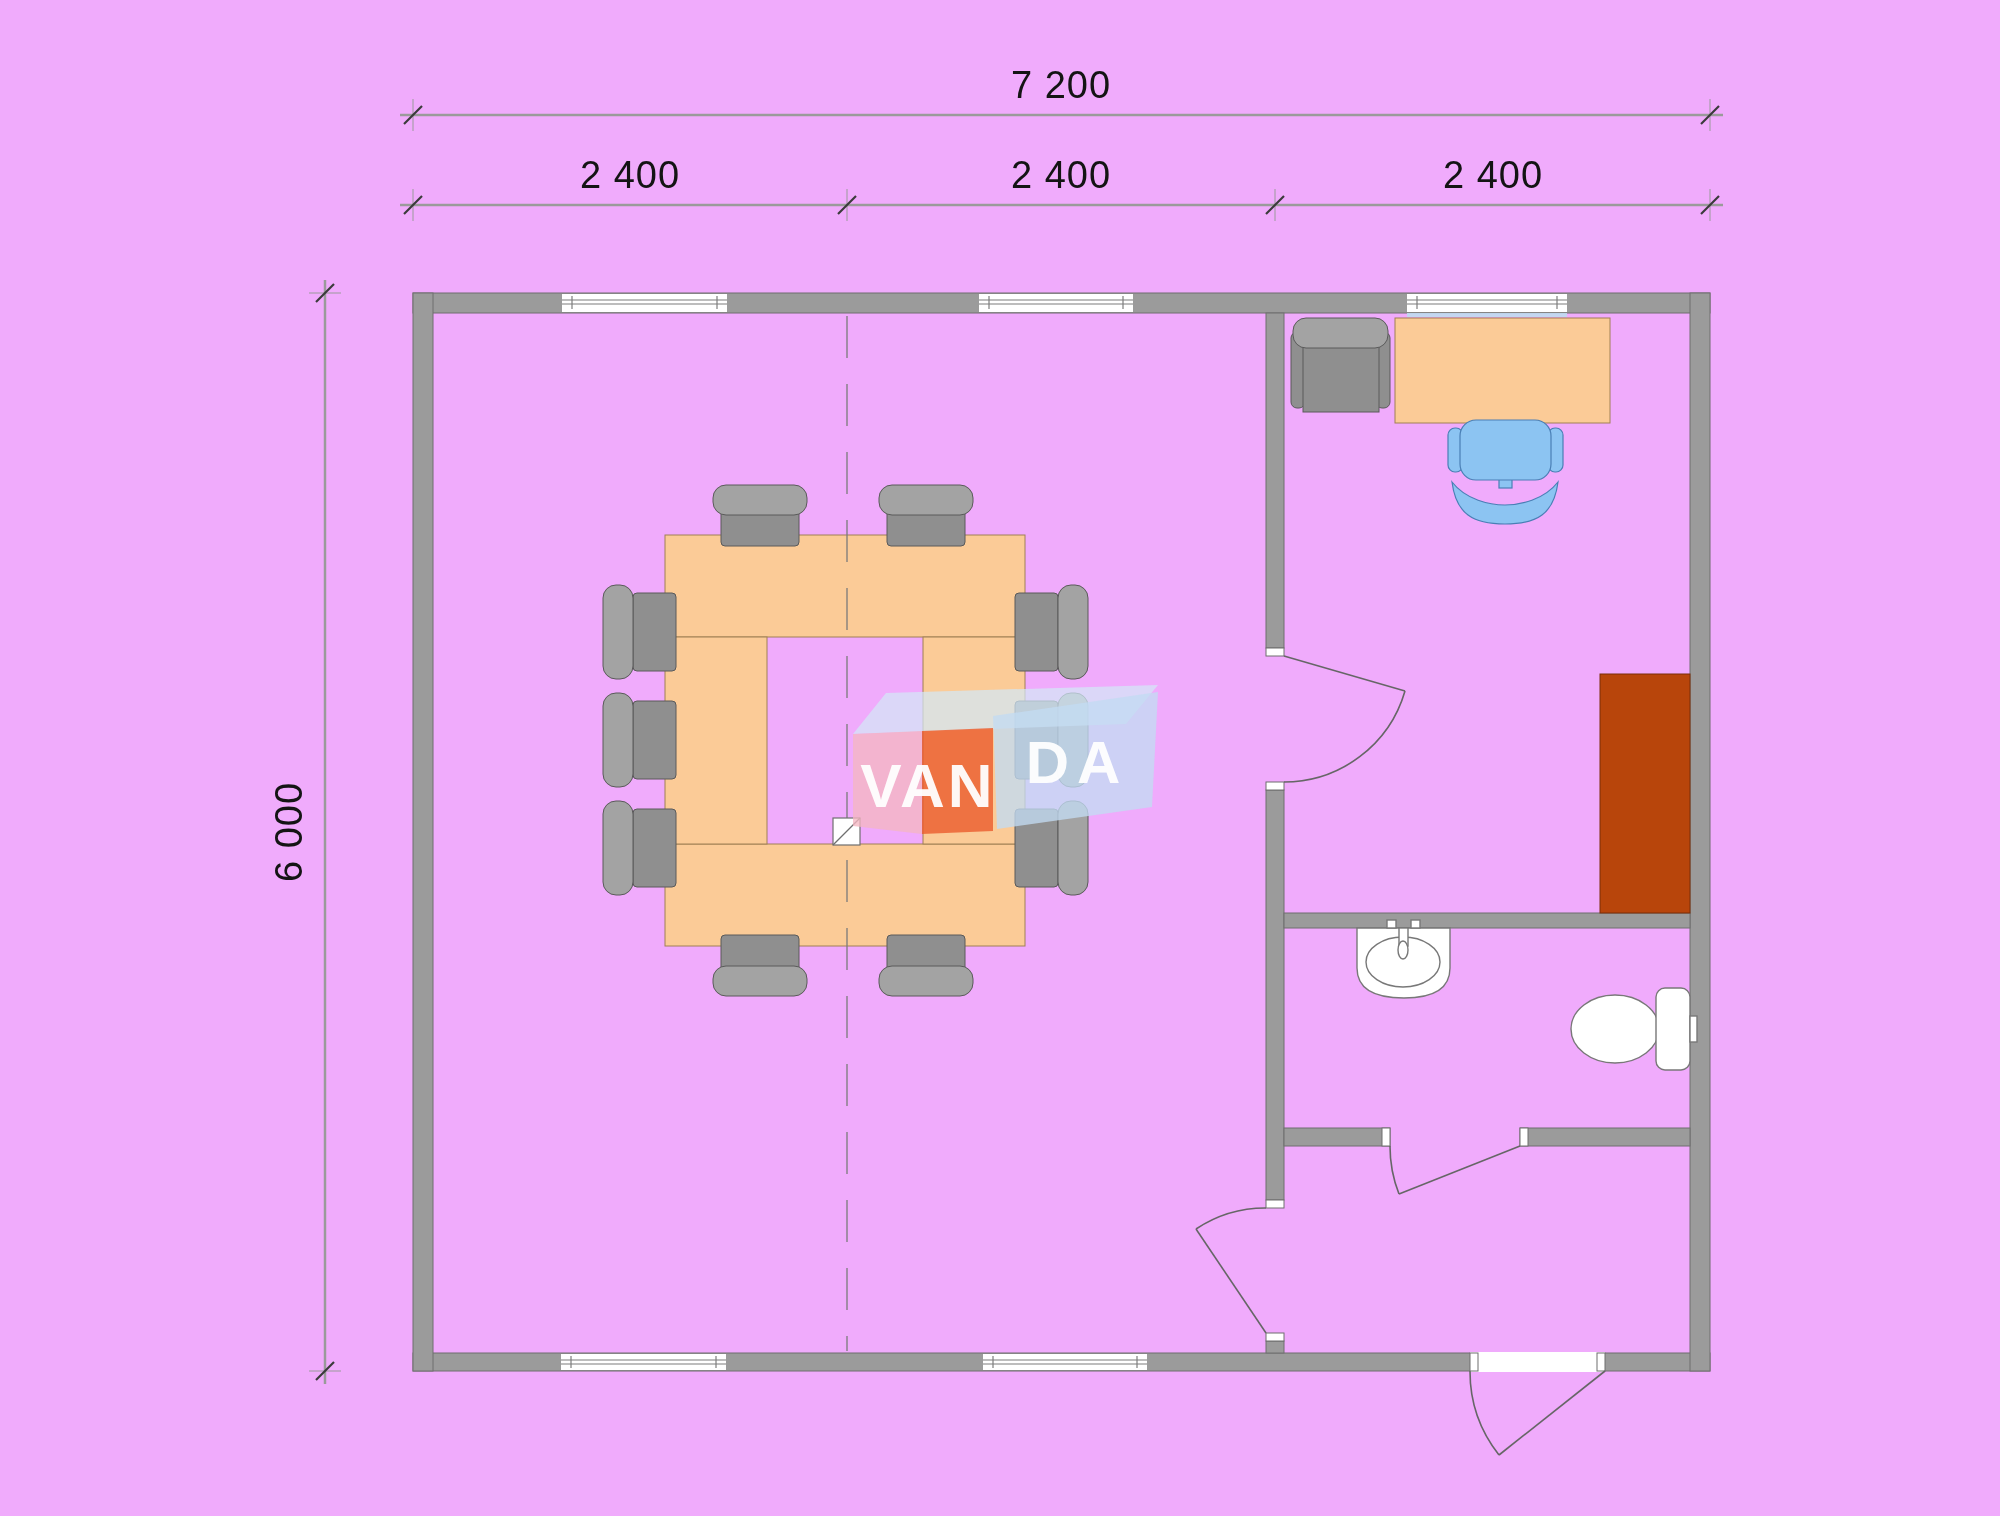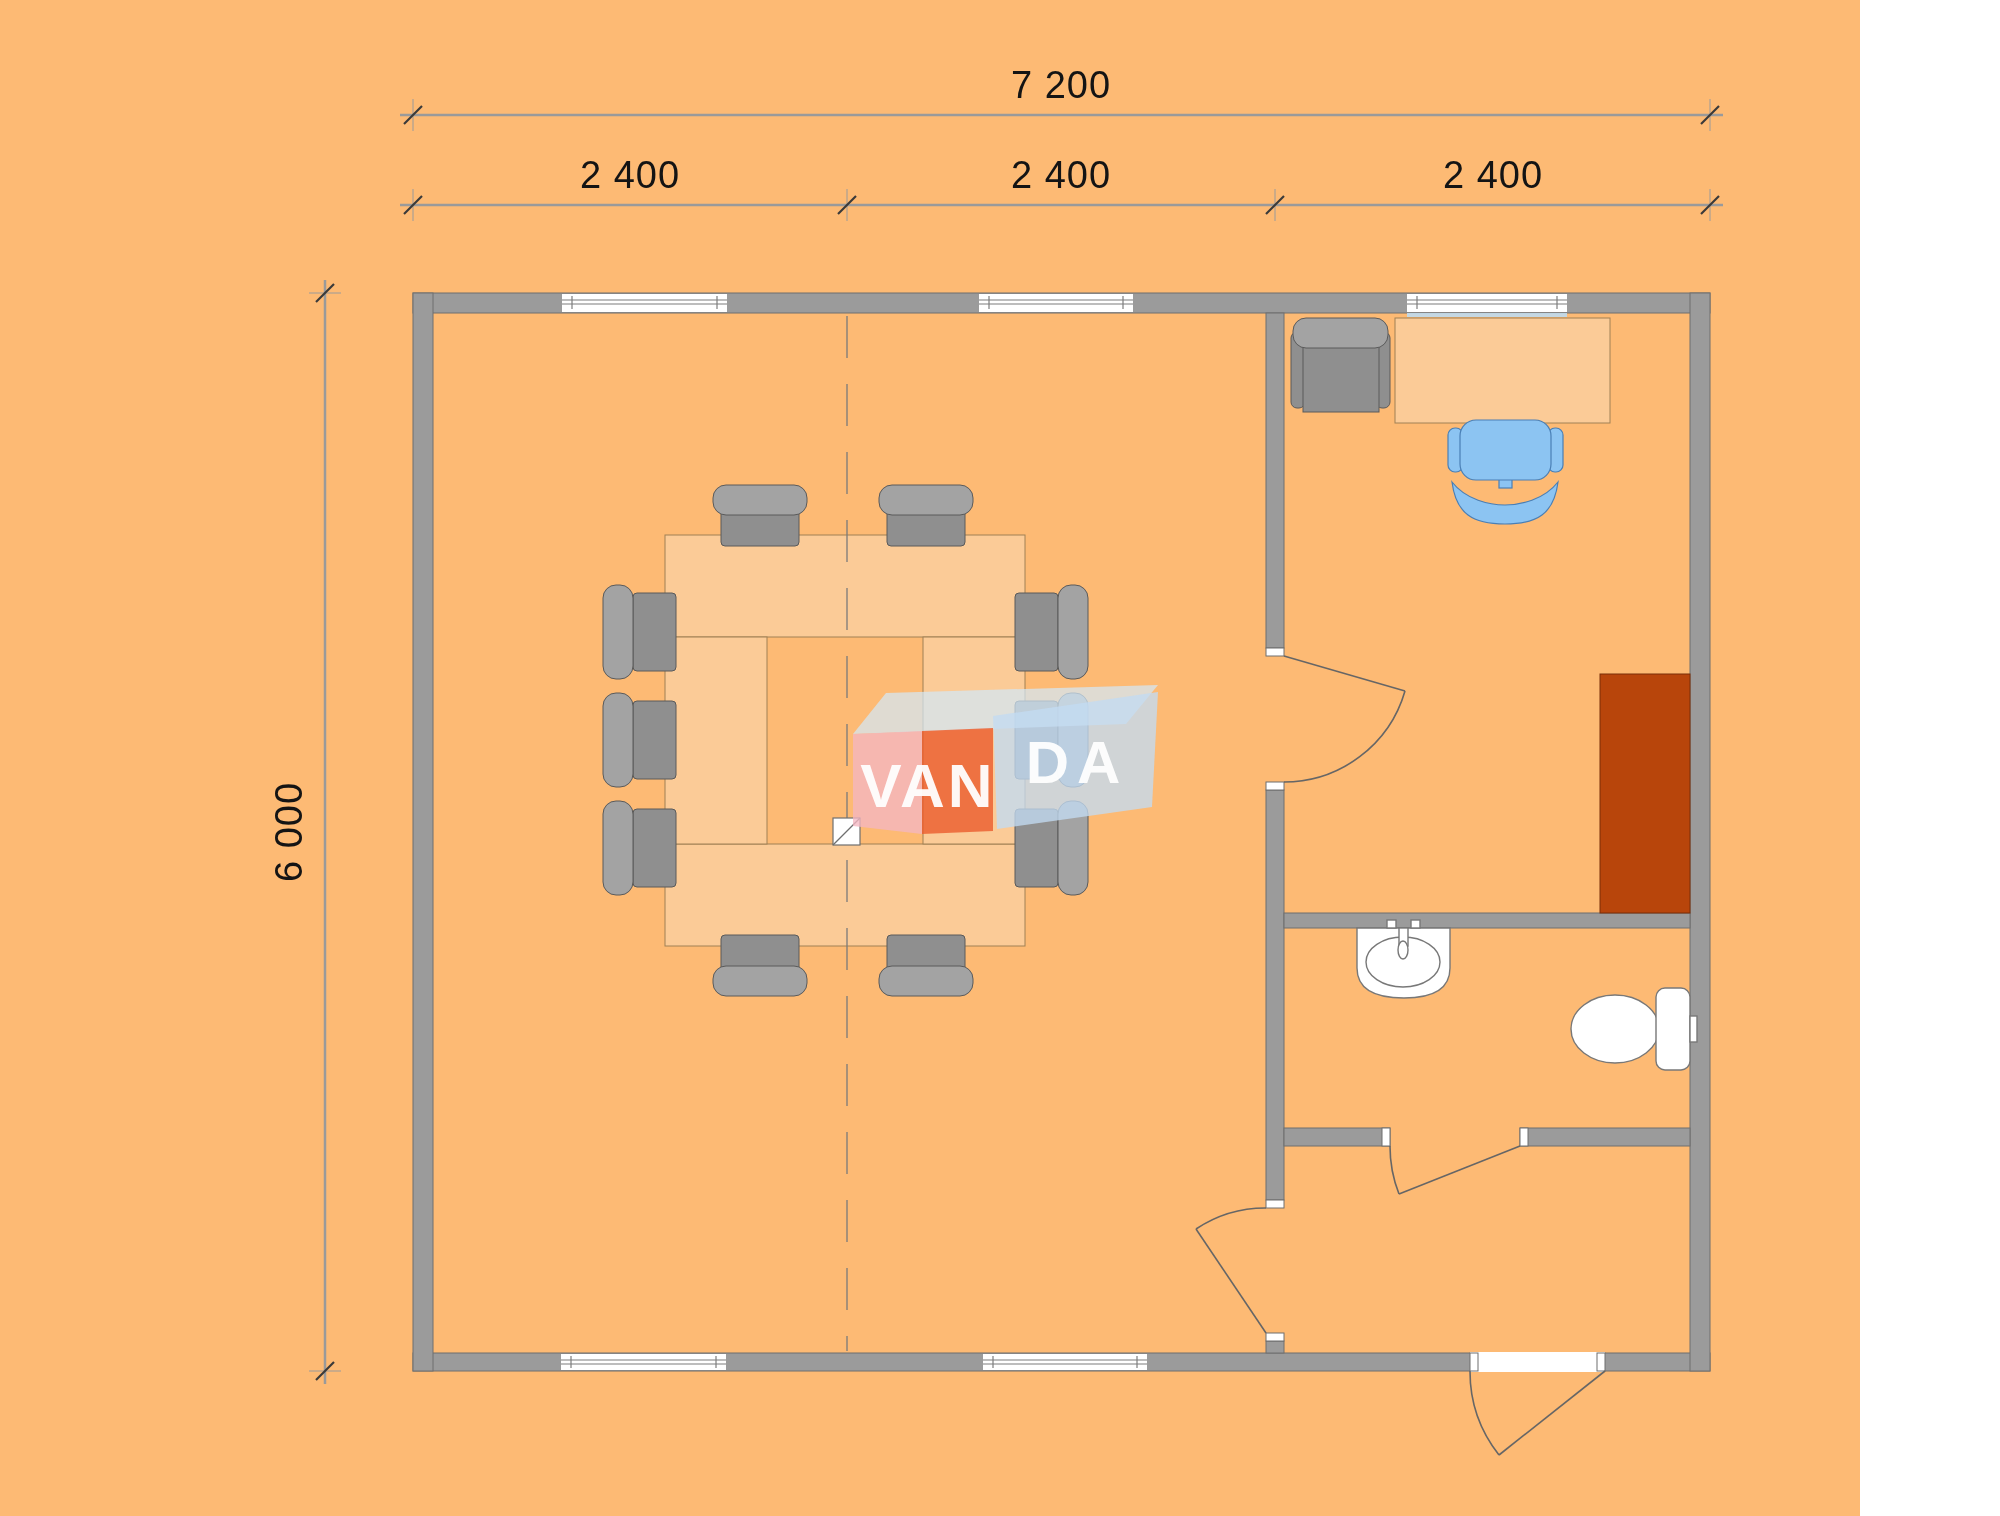--- a/index.html
+++ b/index.html
@@ -1,17 +1,17 @@
 <!DOCTYPE html>
 <html><head>
 <meta charset="utf-8">
 <style>
   html,body{margin:0;padding:0;background:#ffffff;}
-  .stage{position:relative;width:1836px;height:1516px;background:#fdba74;overflow:hidden;
-         font-family:"Liberation Sans", sans-serif;padding-left:24px;}
+  .stage{position:relative;width:2000px;height:1516px;background:#f0abfc;overflow:hidden;
+         font-family:"Liberation Sans", sans-serif;}
   svg{position:absolute;left:0;top:0;}
   .dimline{stroke:#9a9a9a;stroke-width:2.5;fill:none;}
   .dimtick{stroke:#3a3a3a;stroke-width:2.2;fill:none;}
   .dimext{stroke:#9a9a9a;stroke-width:1;fill:none;}
   .dimtext{fill:#141414;font-size:38px;letter-spacing:1px;font-family:"Liberation Sans",sans-serif;}
   .wall{fill:#9b9b9b;stroke:#6f6f6f;stroke-width:1;}
   .cutout{fill:#ffffff;stroke:none;}
   .jamb{fill:#ffffff;stroke:#6f6f6f;stroke-width:1;}
   .winline{stroke:#7d7d7d;stroke-width:1.2;fill:none;}
   .winbox{fill:#ffffff;stroke:none;}

